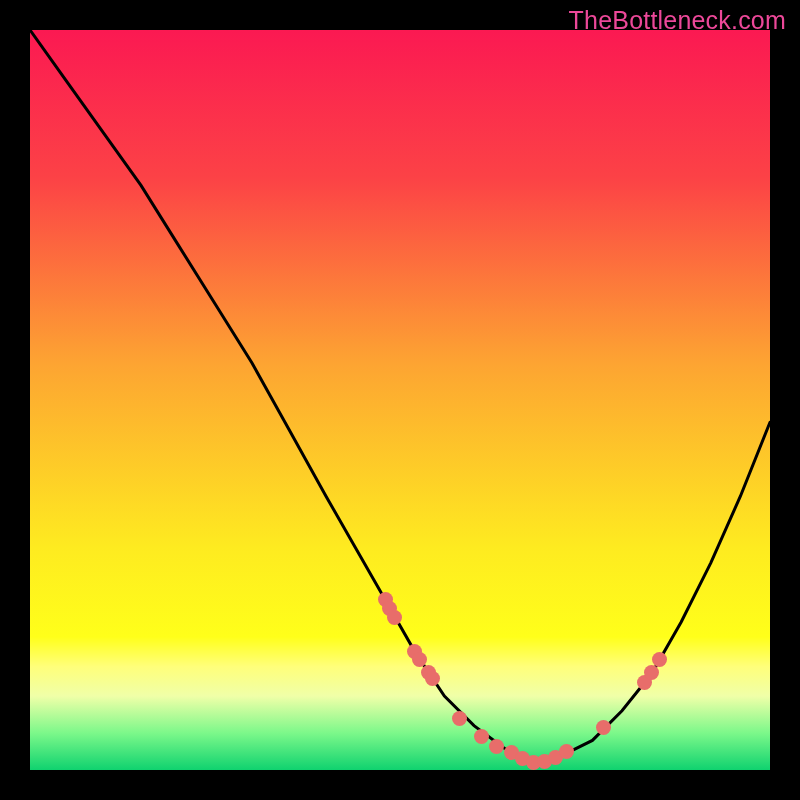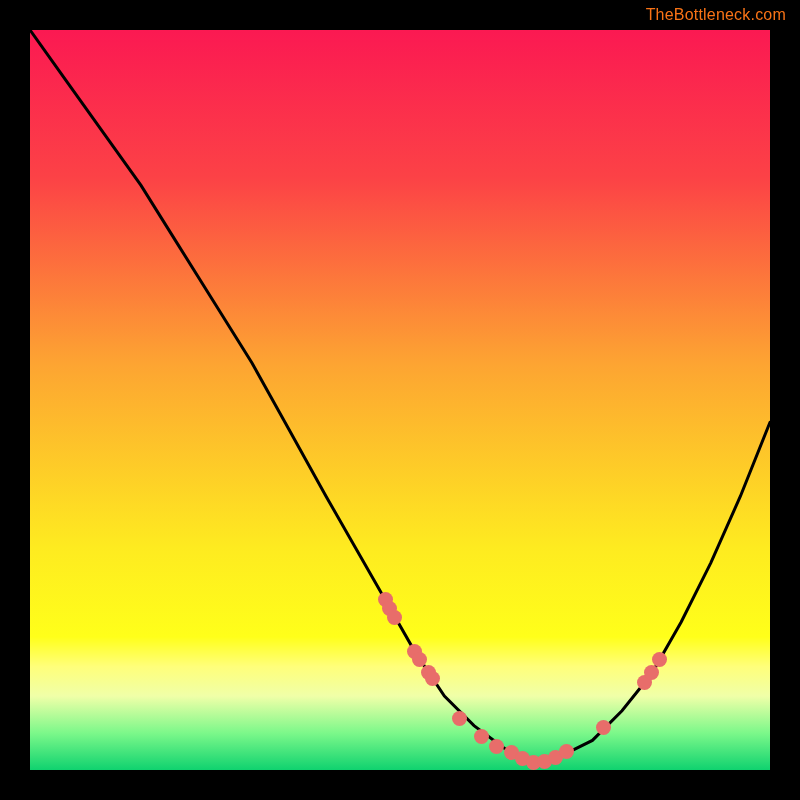--- a/index.html
+++ b/index.html
@@ -8,22 +8,22 @@
     position: relative;
     width: 800px;
     height: 800px;
     background: #000;
   }
   .watermark {
     position: absolute;
     top: 6px;
     right: 14px;
     font-family: Arial, Helvetica, sans-serif;
-    font-size: 16px;
-    color: #f97316;
+    font-size: 25px;
+    color: #ec4899;
     letter-spacing: 0.2px;
     user-select: none;
   }
   .plot-area {
     position: absolute;
     left: 30px;
     top: 30px;
     width: 740px;
     height: 740px;
     overflow: hidden;

